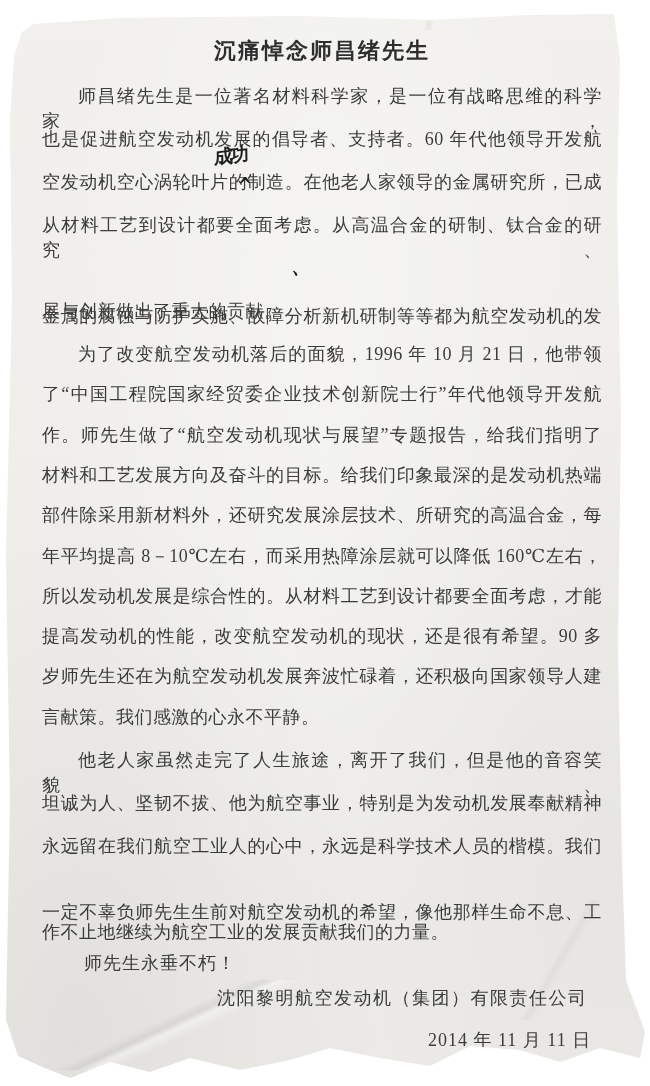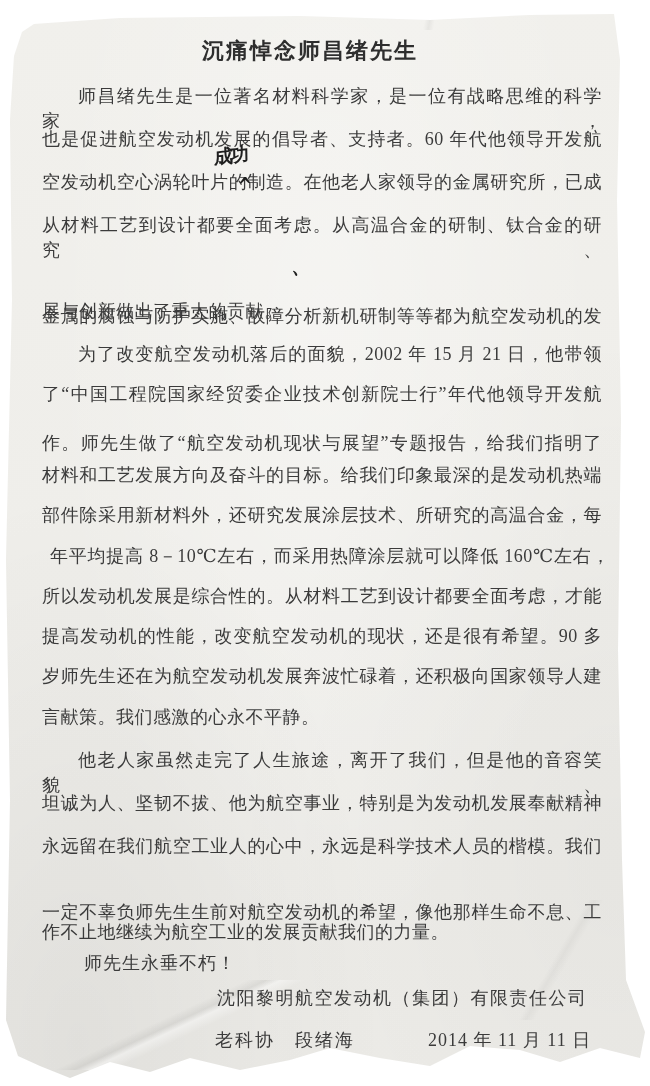--- a/index.html
+++ b/index.html
@@ -31,21 +31,21 @@
   }
   .crease{position:absolute;pointer-events:none;}
   #crease-top{left:300px;top:8px;width:260px;height:22px;
     background:linear-gradient(100deg,transparent 48%,rgba(0,0,0,0.05) 50%,transparent 52%);}
   #crease-bottom{left:20px;top:980px;width:300px;height:90px;
     background:linear-gradient(155deg,transparent 46%,rgba(0,0,0,0.06) 50%,rgba(255,255,255,0.4) 53%,transparent 58%);}
   #crease-mid{left:480px;top:900px;width:160px;height:120px;
     background:linear-gradient(120deg,transparent 47%,rgba(0,0,0,0.035) 50%,transparent 54%);}
 
   #doc-title{
-    position:absolute;left:30px;top:36px;width:560px;
+    position:absolute;left:42px;top:36px;width:560px;
     text-align:center;font-size:22px;font-weight:700;letter-spacing:2px;
     color:#2e2e2e;
   }
   .line{
     position:absolute;left:42px;width:560px;height:26px;
     font-size:18px;line-height:25px;letter-spacing:0.5px;
     text-align:justify;text-justify:inter-character;
     color:#3b3b3b;white-space:nowrap;overflow:visible;
   }
   .line.full{text-align-last:justify;white-space:normal;}
@@ -86,41 +86,40 @@
 
   <div id="doc-title">沉痛悼念师昌绪先生</div>
 
   <div id="doc-body">
       <div class="line full indent" style="top: 84px;">师昌绪先生是一位著名材料科学家，是一位有战略思维的科学家，</div>
       <div class="line full" style="top: 127px;">也是促进航空发动机发展的倡导者、支持者。60 年代他领导开发航</div>
       <div class="line full" style="top: 170px;">空发动机空心涡轮叶片的制造。在他老人家领导的金属研究所，已成</div>
       <div class="line full" style="top: 213px;">从材料工艺到设计都要全面考虑。从高温合金的研制、钛合金的研究、</div>
       <div class="line full" style="top: 256px; margin-top: 48px;">金属的腐蚀与防护实施、故障分析新机研制等等都为航空发动机的发</div>
       <div class="line end" style="top: 299px;">展与创新做出了重大的贡献。</div>
-      <div class="line full indent" style="top: 342px;">为了改变航空发动机落后的面貌，2002 年 15 月 21 日，他带领</div>
+      <div class="line full indent" style="top: 342px;">为了改变航空发动机落后的面貌，1996 年 10 月 21 日，他带领</div>
       <div class="line full" style="top: 382px;">了“中国工程院国家经贸委企业技术创新院士行”年代他领导开发航</div>
-      <div class="line full" style="top: 423px; margin-top: 8px;">作。师先生做了“航空发动机现状与展望”专题报告，给我们指明了</div>
+      <div class="line full" style="top: 423px;">作。师先生做了“航空发动机现状与展望”专题报告，给我们指明了</div>
       <div class="line full" style="top: 463px;">材料和工艺发展方向及奋斗的目标。给我们印象最深的是发动机热端</div>
       <div class="line full" style="top: 503px;">部件除采用新材料外，还研究发展涂层技术、所研究的高温合金，每</div>
-      <div class="line full" style="top: 544px; margin-left: 8px;">年平均提高 8－10℃左右，而采用热障涂层就可以降低 160℃左右，</div>
+      <div class="line full" style="top: 544px;">年平均提高 8－10℃左右，而采用热障涂层就可以降低 160℃左右，</div>
       <div class="line full" style="top: 584px;">所以发动机发展是综合性的。从材料工艺到设计都要全面考虑，才能</div>
       <div class="line full" style="top: 624px;">提高发动机的性能，改变航空发动机的现状，还是很有希望。90 多</div>
       <div class="line full" style="top: 664px;">岁师先生还在为航空发动机发展奔波忙碌着，还积极向国家领导人建</div>
       <div class="line end" style="top: 705px;">言献策。我们感激的心永不平静。</div>
       <div class="line full indent" style="top: 748px;">他老人家虽然走完了人生旅途，离开了我们，但是他的音容笑貌、</div>
       <div class="line full" style="top: 791px;">坦诚为人、坚韧不拔、他为航空事业，特别是为发动机发展奉献精神</div>
       <div class="line full" style="top: 834px;">永远留在我们航空工业人的心中，永远是科学技术人员的楷模。我们</div>
       <div class="line full" style="top: 900px;">一定不辜负师先生生前对航空发动机的希望，像他那样生命不息、工</div>
       <div class="line end" style="top: 920px;">作不止地继续为航空工业的发展贡献我们的力量。</div>
     </div>
 
   <div id="closing-line">师先生永垂不朽！</div>
 
   <div id="signature-company">沈阳黎明航空发动机（集团）有限责任公司</div>
   <div id="signature-row">
-    <span id="signature-signer">老科协　段绪海</span>
     <span id="signature-date">2014 年 11 月 11 日</span>
   </div>
 
   <div id="handwritten-insertion" class="handwriting">成功</div>
   <div id="insertion-caret" class="handwriting">^</div>
   <div id="handwritten-comma" class="handwriting">、</div>
 </div>
 
 </body></html>

